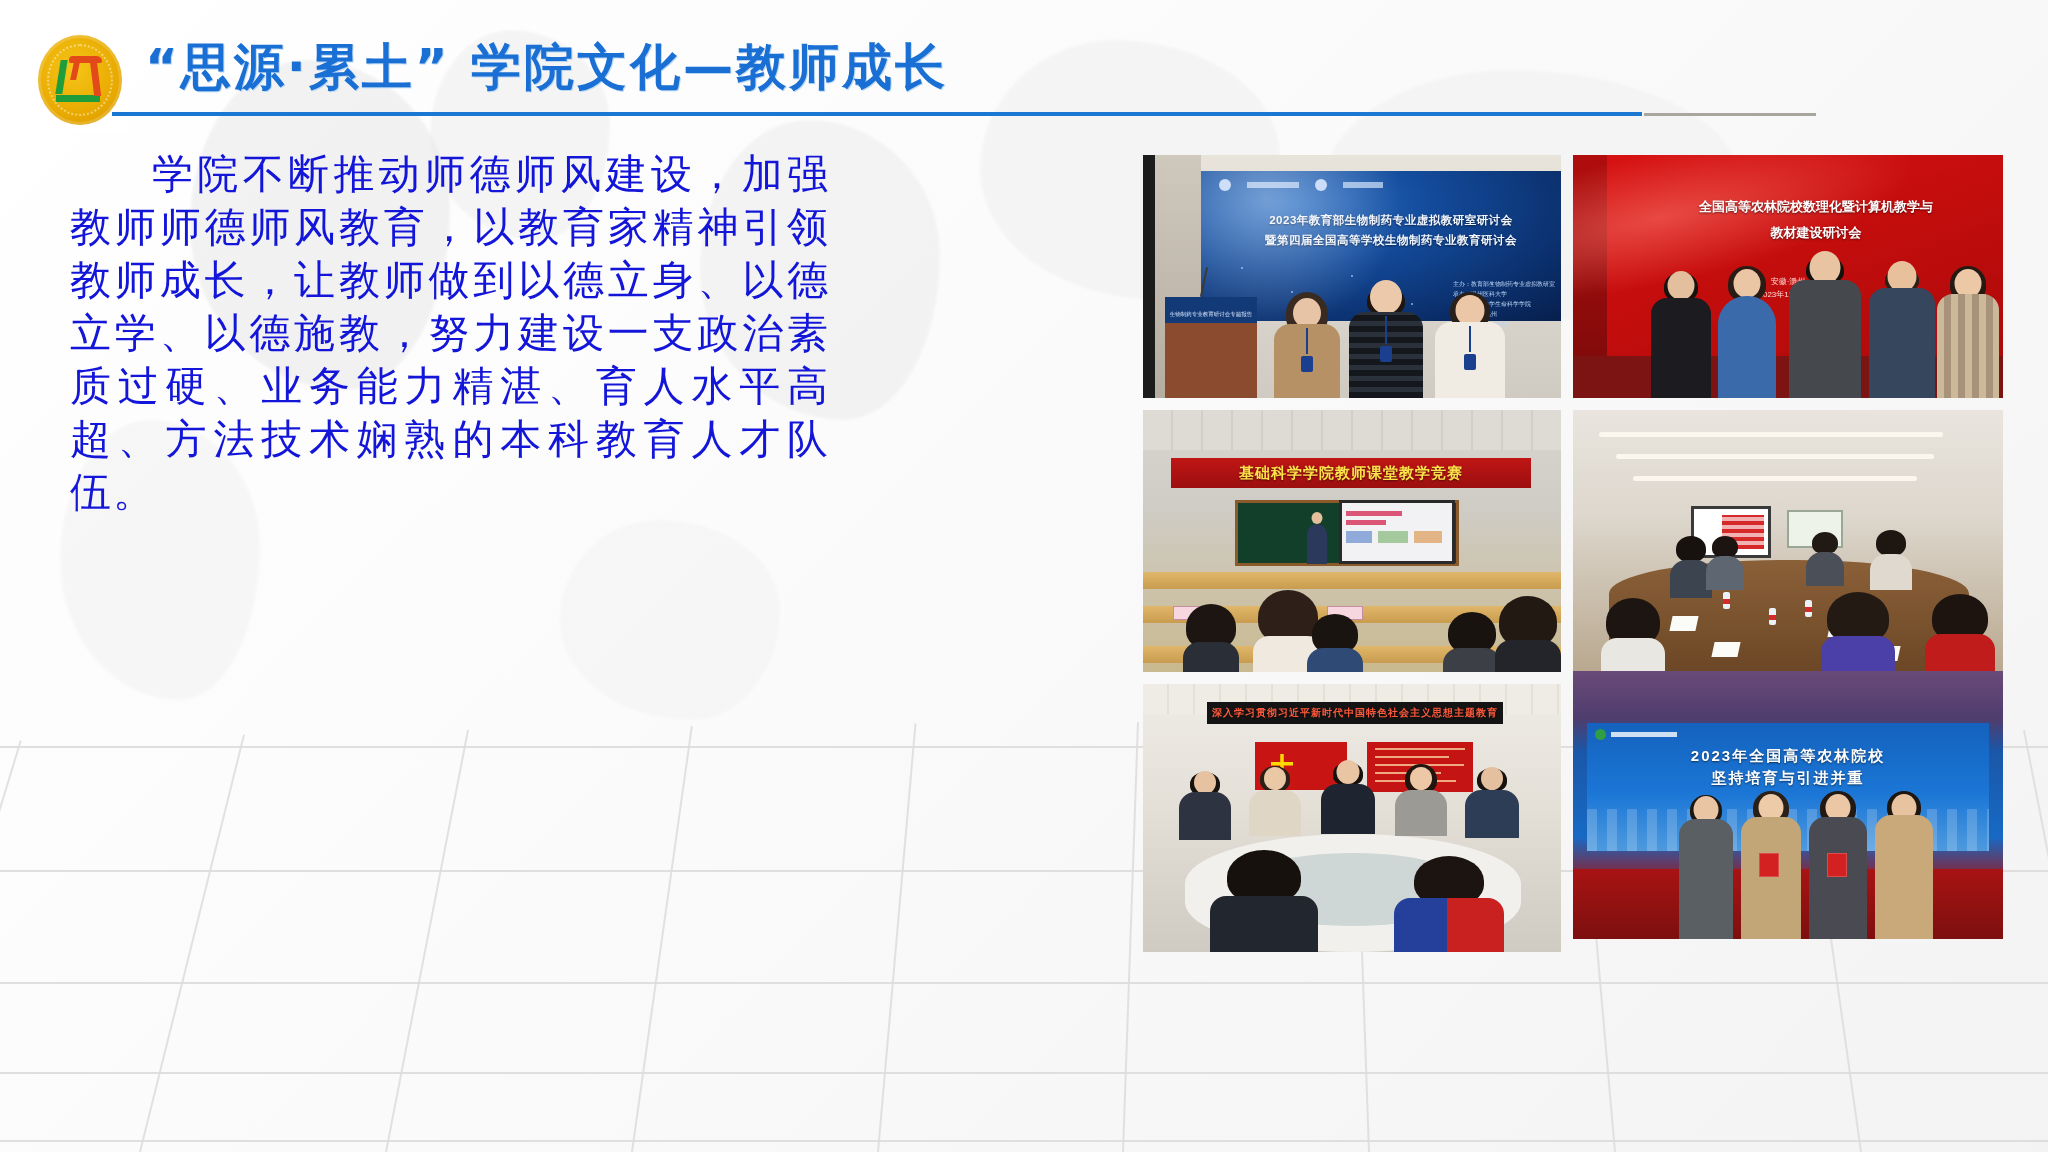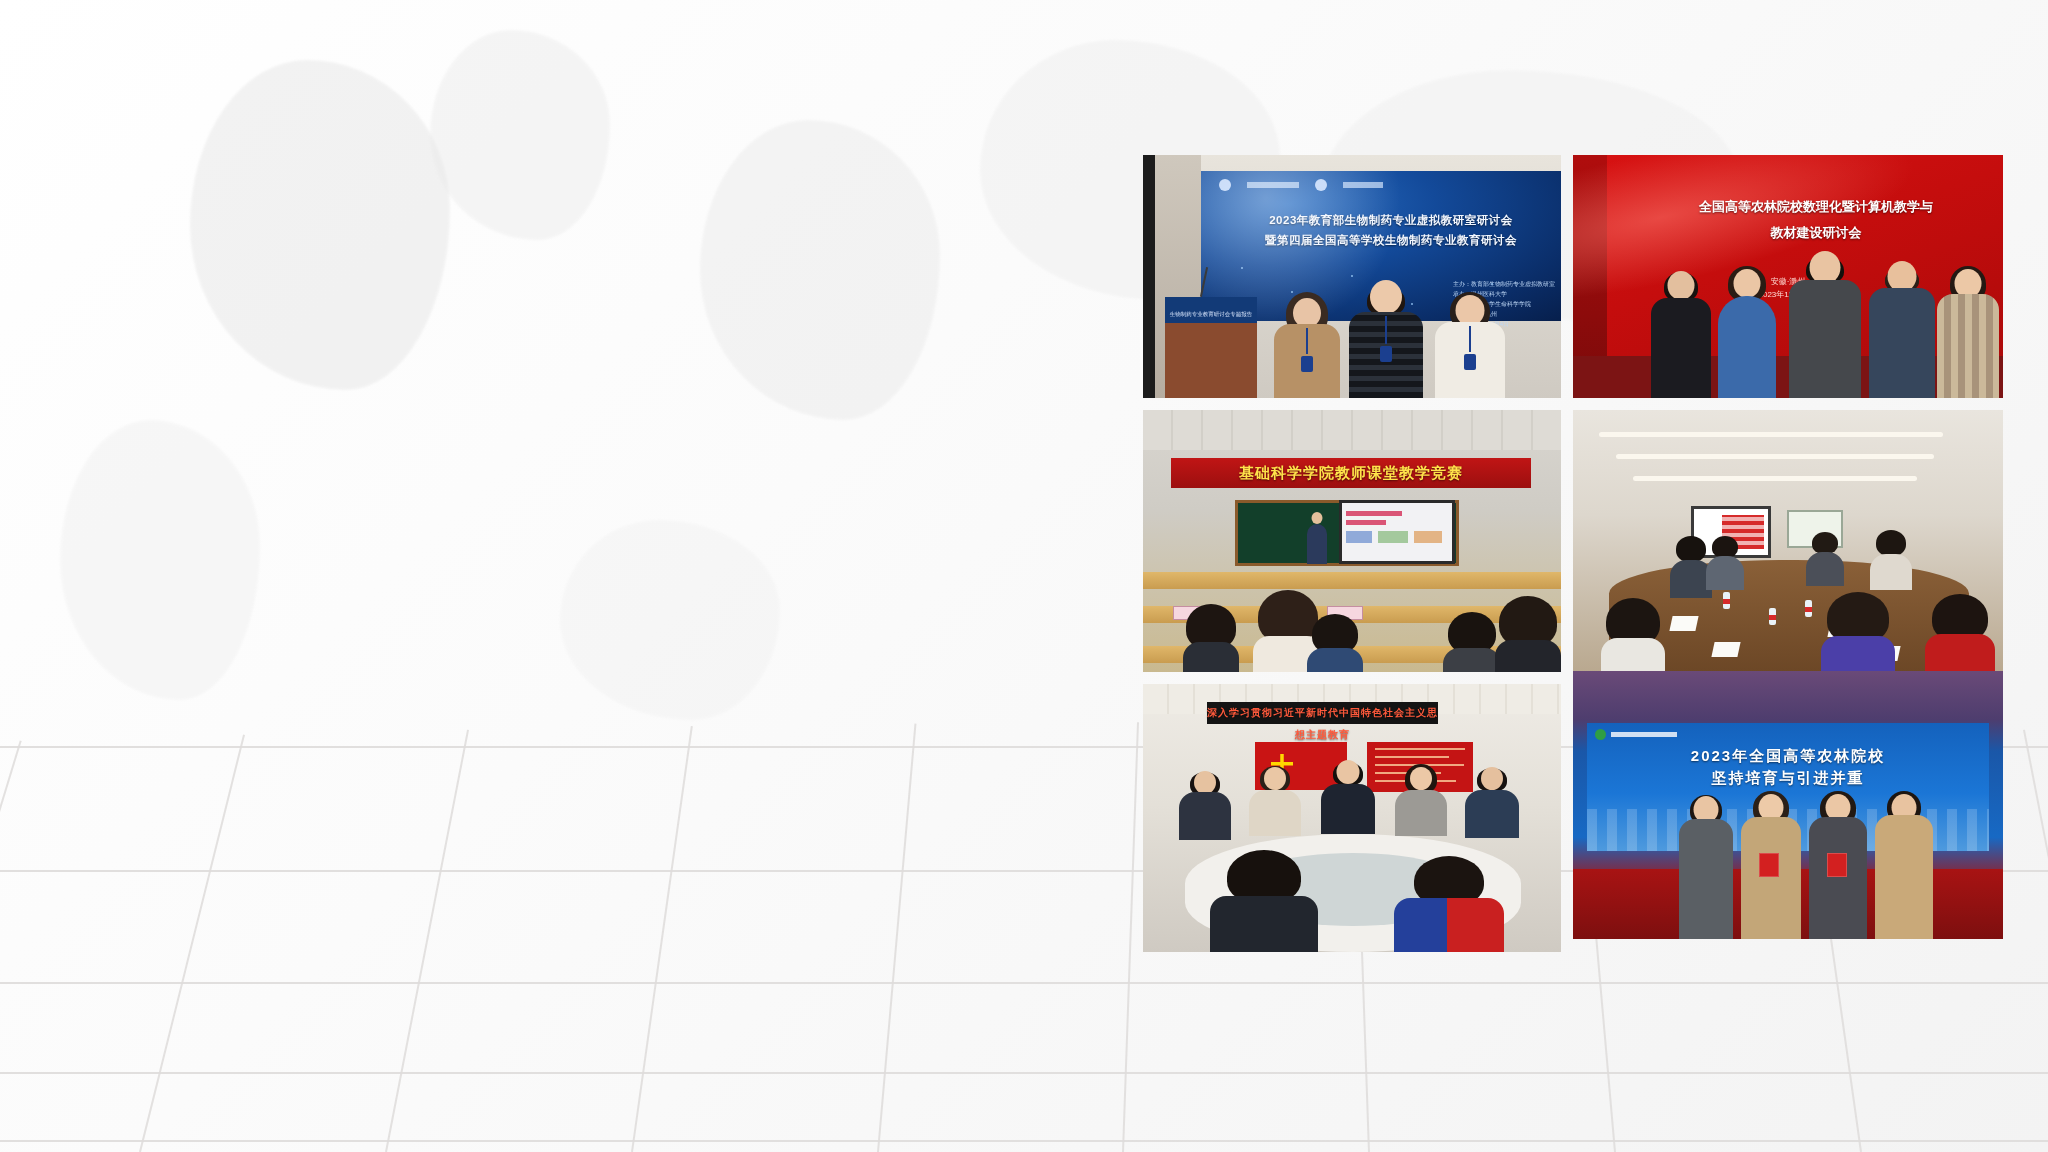--- a/index.html
+++ b/index.html
@@ -149,21 +149,21 @@
     background:linear-gradient(180deg,#8a6038,#6c4726);border-radius:48% 48% 0 0 / 30% 30% 0 0;}
   #p4 .paper{position:absolute;width:26px;height:15px;background:#fbfbf8;transform:skewX(-12deg);}
   #p4 .bottle{position:absolute;width:7px;height:17px;background:#e9f2f8;border-radius:2px;}
   #p4 .bottle:after{content:"";position:absolute;left:0;top:7px;width:7px;height:5px;background:#d62a2a;}
 
   
   #p5{left:0;top:529px;width:418px;height:268px;}
   #p5 .inner{background:linear-gradient(180deg,#efece6 0%,#e4e0d8 45%,#cfcac2 100%);}
   #p5 .ceil{position:absolute;left:0;top:0;width:100%;height:30px;
     background:repeating-linear-gradient(90deg,#efece5 0 24px,#e4e0d7 24px 26px);}
-  #p5 .ledb{position:absolute;left:64px;top:18px;width:231px;height:22px;background:#141414;}
+  #p5 .ledb{position:absolute;left:64px;top:18px;width:296px;height:22px;background:#141414;}
   #p5 .ledb .cap{position:static;color:#ff5a3c;font-size:10px;line-height:22px;letter-spacing:1px;}
   #p5 .flag{position:absolute;left:112px;top:58px;width:92px;height:48px;background:#c91414;}
   #p5 .flag .hs{position:absolute;left:16px;top:12px;width:22px;height:20px;
     background:#ffd800;clip-path:polygon(0 40%,42% 40%,42% 0,58% 0,58% 40%,100% 40%,100% 58%,58% 58%,58% 100%,42% 100%,42% 58%,0 58%);}
   #p5 .pledge{position:absolute;left:224px;top:58px;width:106px;height:50px;background:#c41414;}
   #p5 .pledge i{display:block;height:2px;margin:6px 8px;background:#ffd9a6;opacity:.75;}
   #p5 .rt{position:absolute;left:42px;top:150px;width:336px;height:118px;background:#f2f0ec;border-radius:50%/42%;}
   #p5 .rt .hole{position:absolute;left:14%;top:16%;width:72%;height:62%;background:#cfd6d6;border-radius:50%;}
 
   
@@ -206,22 +206,39 @@
     <div class="v" style="left:24%;transform:rotate(11deg);"></div>
     <div class="v" style="left:34%;transform:rotate(8deg);"></div>
     <div class="v" style="left:44%;transform:rotate(5deg);"></div>
     <div class="v" style="left:54%;transform:rotate(2deg);"></div>
     <div class="v" style="left:64%;transform:rotate(-2deg);"></div>
     <div class="v" style="left:74%;transform:rotate(-5deg);"></div>
     <div class="v" style="left:84%;transform:rotate(-8deg);"></div>
     <div class="v" style="left:94%;transform:rotate(-11deg);"></div>
   </div>
 
+  <div id="header">
+    <div id="logo">
+      <div class="emblem">
+        <div class="mark">
+          <div class="g1"></div>
+            <div class="g2"></div>
+          <div class="r1"></div>
+            <div class="r2"></div>
+            <div class="r3"></div>
+        </div>
+      </div>
+    </div>
+    <div id="title">“思源·累土” 学院文化—教师成长</div>
+    <div id="rule-blue"></div>
+    <div id="rule-grey"></div>
+  </div>
 
   <div id="copy">
+    <p>学院不断推动师德师风建设，加强教师师德师风教育，以教育家精神引领教师成长，让教师做到以德立身、以德立学、以德施教，努力建设一支政治素质过硬、业务能力精湛、育人水平高超、方法技术娴熟的本科教育人才队伍。</p>
   </div>
 
   <div id="photos">
 
     <div class="ph" id="p1">
       <div class="inner">
         <div class="wall"></div>
           <div class="darkL"></div>
         <div class="screen">
           <div class="logo-row">

